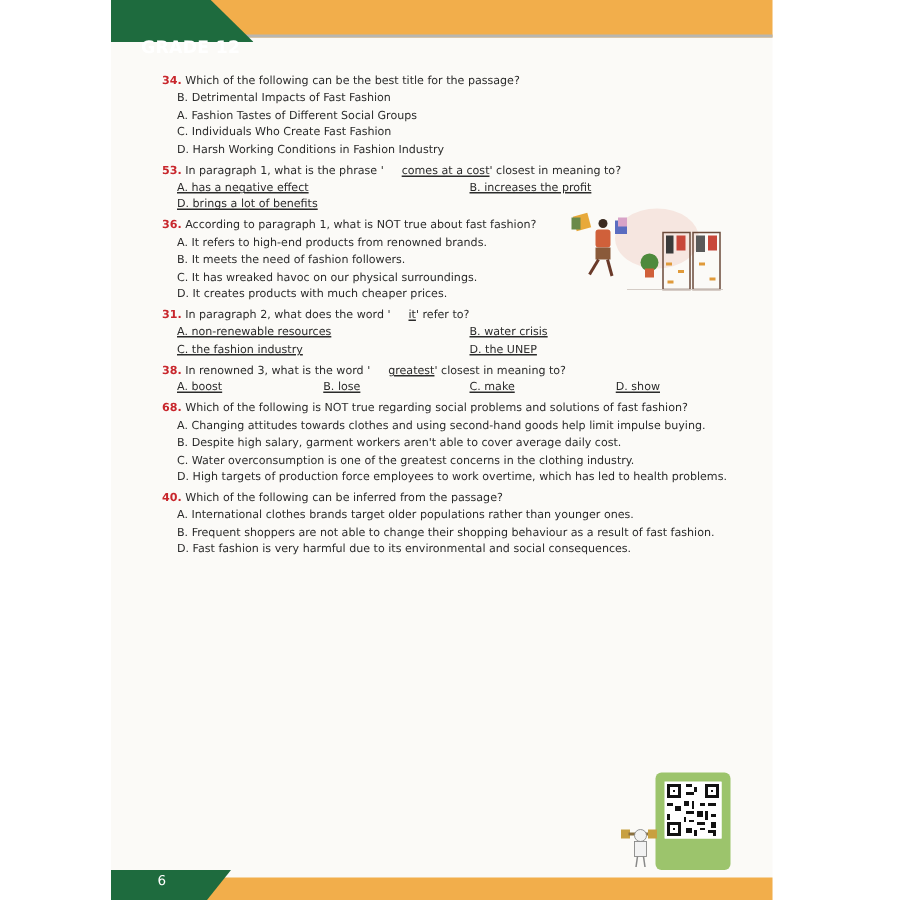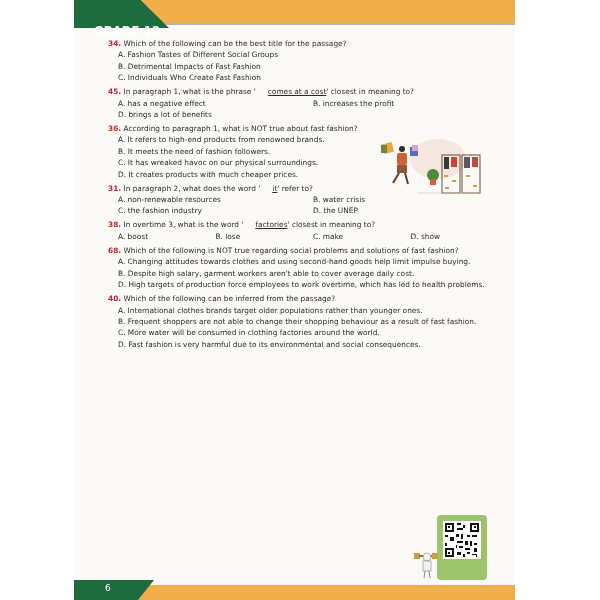--- a/index.html
+++ b/index.html
@@ -5,30 +5,30 @@
   html, body { margin:0; padding:0; }
   body { width:600px; height:600px; background:#ffffff; position:relative; overflow:hidden;
          font-family:"DejaVu Sans", sans-serif; }
   .page { position:absolute; left:74px; top:0; width:441px; height:600px; background:#fbfaf7; }
   .hdr-orange { position:absolute; left:74px; top:0; width:441px; height:23px; background:#f2ae4b;
                 border-bottom:2px solid #b8b6b0; }
   .hdr-green { position:absolute; left:74px; top:0; width:95px; height:28px; background:#1e6b3e;
                clip-path:polygon(0 0, 70% 0, 100% 100%, 0 100%); }
   .hdr-title { position:absolute; left:94px; top:24px; color:#fff; font-weight:bold; font-size:11.5px;
                font-family:"DejaVu Sans", sans-serif; letter-spacing:0.2px; }
-  .qs { position:absolute; left:108px; top:38px; width:400px; font-size:7.4px; color:#2b2b2b;
+  .qs { position:absolute; left:108px; top:48px; width:400px; font-size:7.4px; color:#2b2b2b;
         line-height:11.4px; }
   .q { margin-bottom:2.6px; }
   .qline { white-space:nowrap; }
   .qnum { color:#c8262c; font-weight:bold; }
   .opt { padding-left:10px; white-space:nowrap; }
-  .row2 { display:flex; padding-left:10px; }
+  .row2 { display:flex; padding-left:10px;text-decoration:underline; }
   .row2 .c { width:201px; white-space:nowrap; }
   .row4 { display:flex; padding-left:10px; }
-  .row4 .c { width:100px; white-space:nowrap; }
+  .row4 .c { width:100px; white-space:nowrap;text-decoration:underline; }
   .u { text-decoration:underline;margin-left:12px; }
   .illus { position:absolute; left:378px; top:137px; width:105px; height:62px; }
   .qr-box { position:absolute; left:437px; top:515px; width:50px; height:65px; background:#9cc46c;
             border-radius:4px; }
   .qr { position:absolute; left:443px; top:521px; width:38px; height:38px; background:#fff; }
   .mascot { position:absolute; left:413px; top:547px; width:28px; height:32px; }
   .ftr-orange { position:absolute; left:74px; top:585px; width:441px; height:15px; background:#f2ae4b; }
   .ftr-green { position:absolute; left:74px; top:580px; width:80px; height:20px; background:#1e6b3e;
                clip-path:polygon(0 0, 100% 0, 80% 100%, 0 100%); }
   .ftr-num { position:absolute; left:105px; top:583px; color:#fff; font-size:9px; }
@@ -38,27 +38,28 @@
 
 <div class="page"></div>
 <div class="hdr-orange"></div>
 <div class="hdr-green"></div>
 <div class="hdr-title">GRADE 12</div>
 
 <div class="qs">
 
   <div class="q">
     <div class="qline"><span class="qnum">34.</span> <span>Which of the following can be the best title for the passage?</span></div>
+    <div class="opt">B. Detrimental Impacts of Fast Fashion</div>
     <div class="opt">A. Fashion Tastes of Different Social Groups</div>
-    <div class="opt">B. Detrimental Impacts of Fast Fashion</div>
     <div class="opt">C. Individuals Who Create Fast Fashion</div>
+    <div class="opt">D. Harsh Working Conditions in Fashion Industry</div>
   </div>
 
   <div class="q">
-    <div class="qline"><span class="qnum">45.</span> <span>In paragraph 1, what is the phrase '</span><span class="u">comes at a cost</span><span>' closest in meaning to?</span></div>
+    <div class="qline"><span class="qnum">53.</span> <span>In paragraph 1, what is the phrase '</span><span class="u">comes at a cost</span><span>' closest in meaning to?</span></div>
     <div class="row2">
         <span class="c">A. has a negative effect</span>
         <span class="c">B. increases the profit</span>
       </div>
     <div class="row2">
         <span class="c">D. brings a lot of benefits</span>
       </div>
   </div>
 
   <div class="q">
@@ -75,41 +76,41 @@
         <span class="c">A. non-renewable resources</span>
         <span class="c">B. water crisis</span>
       </div>
     <div class="row2">
         <span class="c">C. the fashion industry</span>
         <span class="c">D. the UNEP</span>
       </div>
   </div>
 
   <div class="q">
-    <div class="qline"><span class="qnum">38.</span> <span>In overtime 3, what is the word '</span><span class="u">factories</span><span>' closest in meaning to?</span></div>
+    <div class="qline"><span class="qnum">38.</span> <span>In renowned 3, what is the word '</span><span class="u">greatest</span><span>' closest in meaning to?</span></div>
     <div class="row4">
         <span class="c">A. boost</span>
         <span class="c">B. lose</span>
         <span class="c">C. make</span>
         <span class="c">D. show</span>
       </div>
   </div>
 
   <div class="q">
     <div class="qline"><span class="qnum">68.</span> <span>Which of the following is NOT true regarding social problems and solutions of fast fashion?</span></div>
     <div class="opt">A. Changing attitudes towards clothes and using second-hand goods help limit impulse buying.</div>
     <div class="opt">B. Despite high salary, garment workers aren't able to cover average daily cost.</div>
+    <div class="opt">C. Water overconsumption is one of the greatest concerns in the clothing industry.</div>
     <div class="opt">D. High targets of production force employees to work overtime, which has led to health problems.</div>
   </div>
 
   <div class="q">
     <div class="qline"><span class="qnum">40.</span> <span>Which of the following can be inferred from the passage?</span></div>
     <div class="opt">A. International clothes brands target older populations rather than younger ones.</div>
     <div class="opt">B. Frequent shoppers are not able to change their shopping behaviour as a result of fast fashion.</div>
-    <div class="opt">C. More water will be consumed in clothing factories around the world.</div>
     <div class="opt">D. Fast fashion is very harmful due to its environmental and social consequences.</div>
   </div>
 </div>
 
 <svg class="illus" viewBox="0 0 105 62">
   <ellipse cx="60" cy="22" rx="28" ry="20" fill="#f6e6e0"></ellipse>
 
   <g fill="none" stroke="#6b4a3a" stroke-width="1">
     <rect x="64" y="18" width="18" height="38"></rect>
     <rect x="84" y="18" width="18" height="38"></rect>

